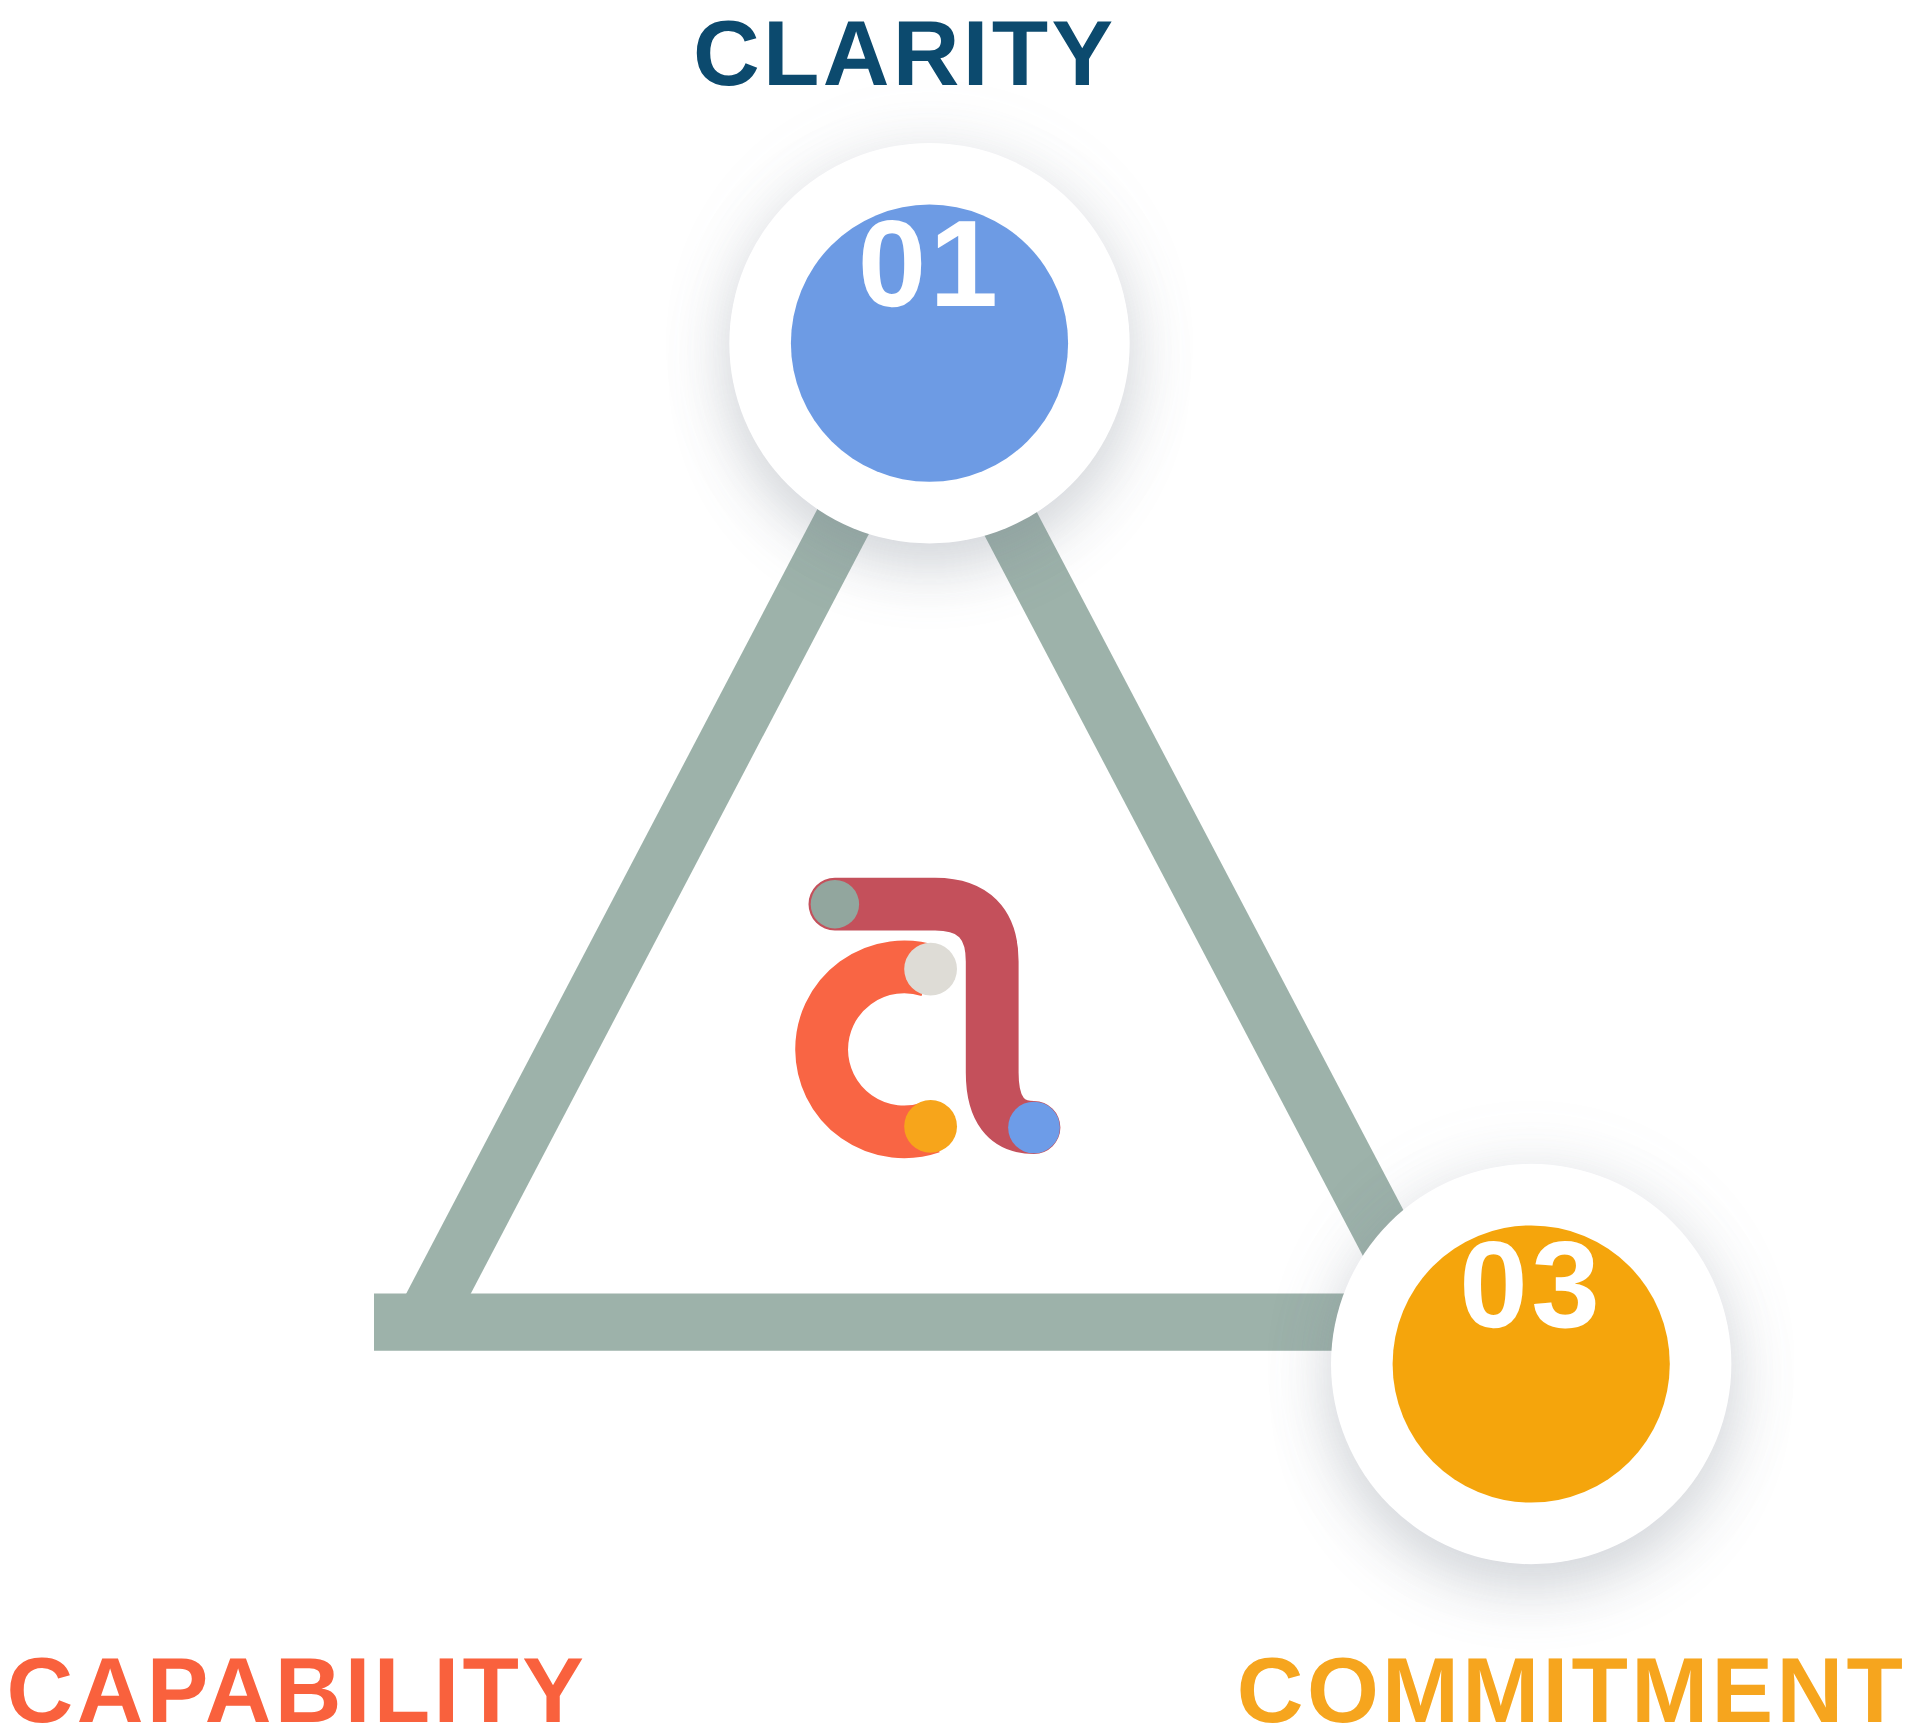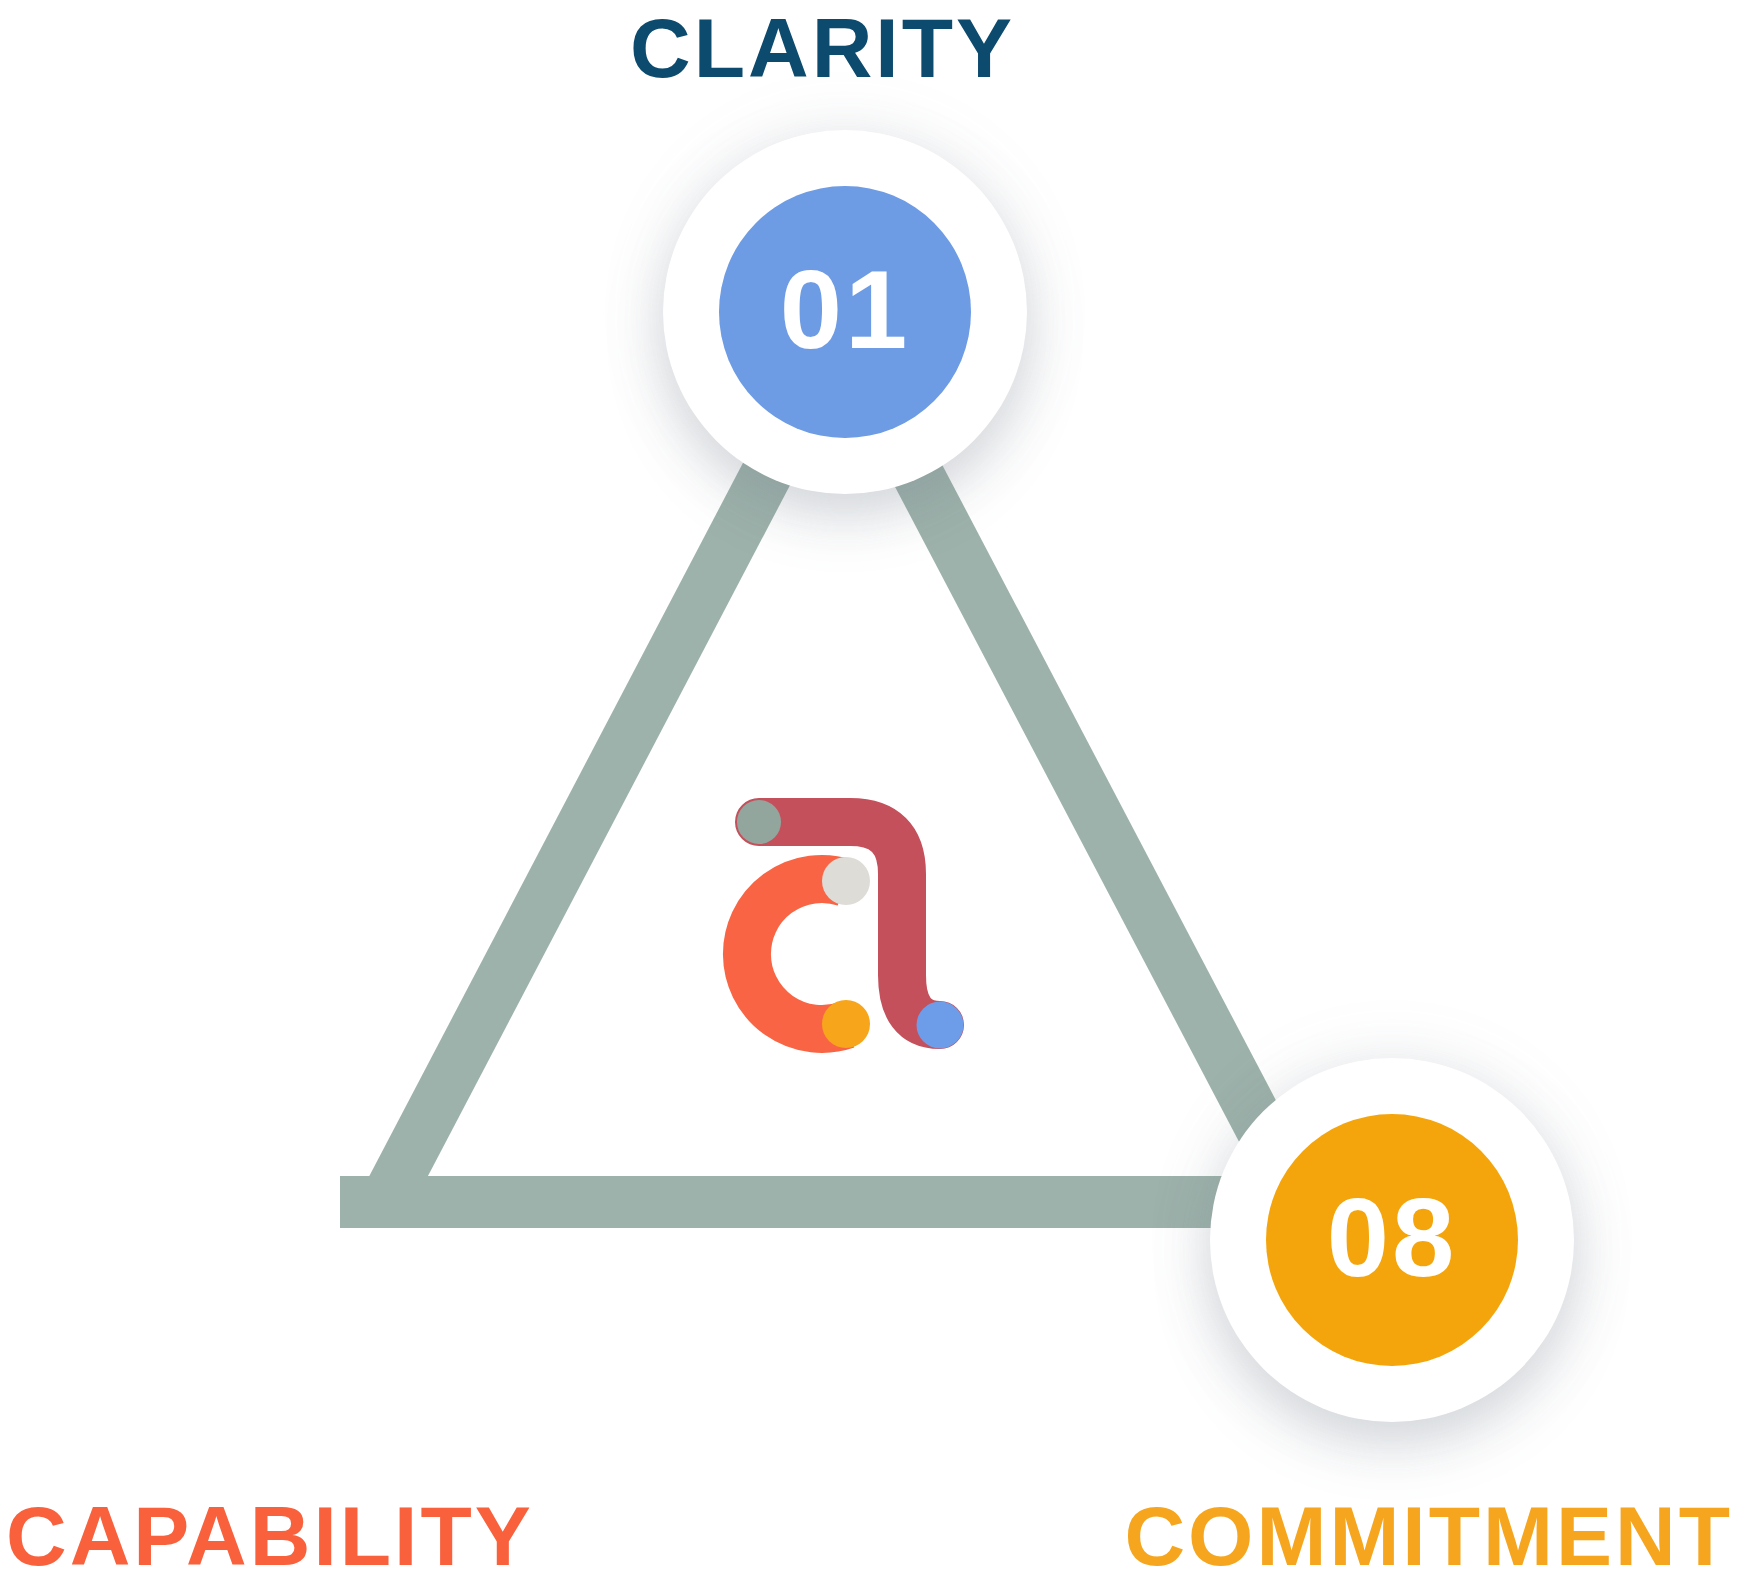--- a/index.html
+++ b/index.html
@@ -34,21 +34,20 @@
     box-shadow: 0 22px 55px rgba(120,130,142,0.30), 0 0 70px rgba(140,150,160,0.10);
     display: flex;
     align-items: center;
     justify-content: center;
   }
   .node-inner {
     width: 252px;
     height: 252px;
     border-radius: 50%;
     display: flex;
-    align-items: center;
     justify-content: center;
   }
   .node-number {
     color: #ffffff;
     font-size: 112px;
     font-weight: bold;
     letter-spacing: 3px;
     line-height: 1;
     transform: translateY(-2px);
   }
@@ -92,21 +91,21 @@
 
   <div class="node-outer" id="node-clarity">
     <div class="node-inner" style="background: rgb(109, 155, 228);">
       <span class="node-number">01</span>
     </div>
   </div>
 
 
   <div class="node-outer" id="node-commitment">
     <div class="node-inner" style="background: rgb(245, 165, 12);">
-      <span class="node-number">08</span>
+      <span class="node-number">03</span>
     </div>
   </div>
 
   <div class="corner-label" id="label-clarity" style="color: #0c4a6e;">CLARITY</div>
 
   <div class="corner-label" id="label-capability" style="color: rgb(249, 97, 61);">CAPABILITY</div>
 
   <div class="corner-label" id="label-commitment" style="color: rgb(246, 165, 30);">COMMITMENT</div>
 
 </div>

